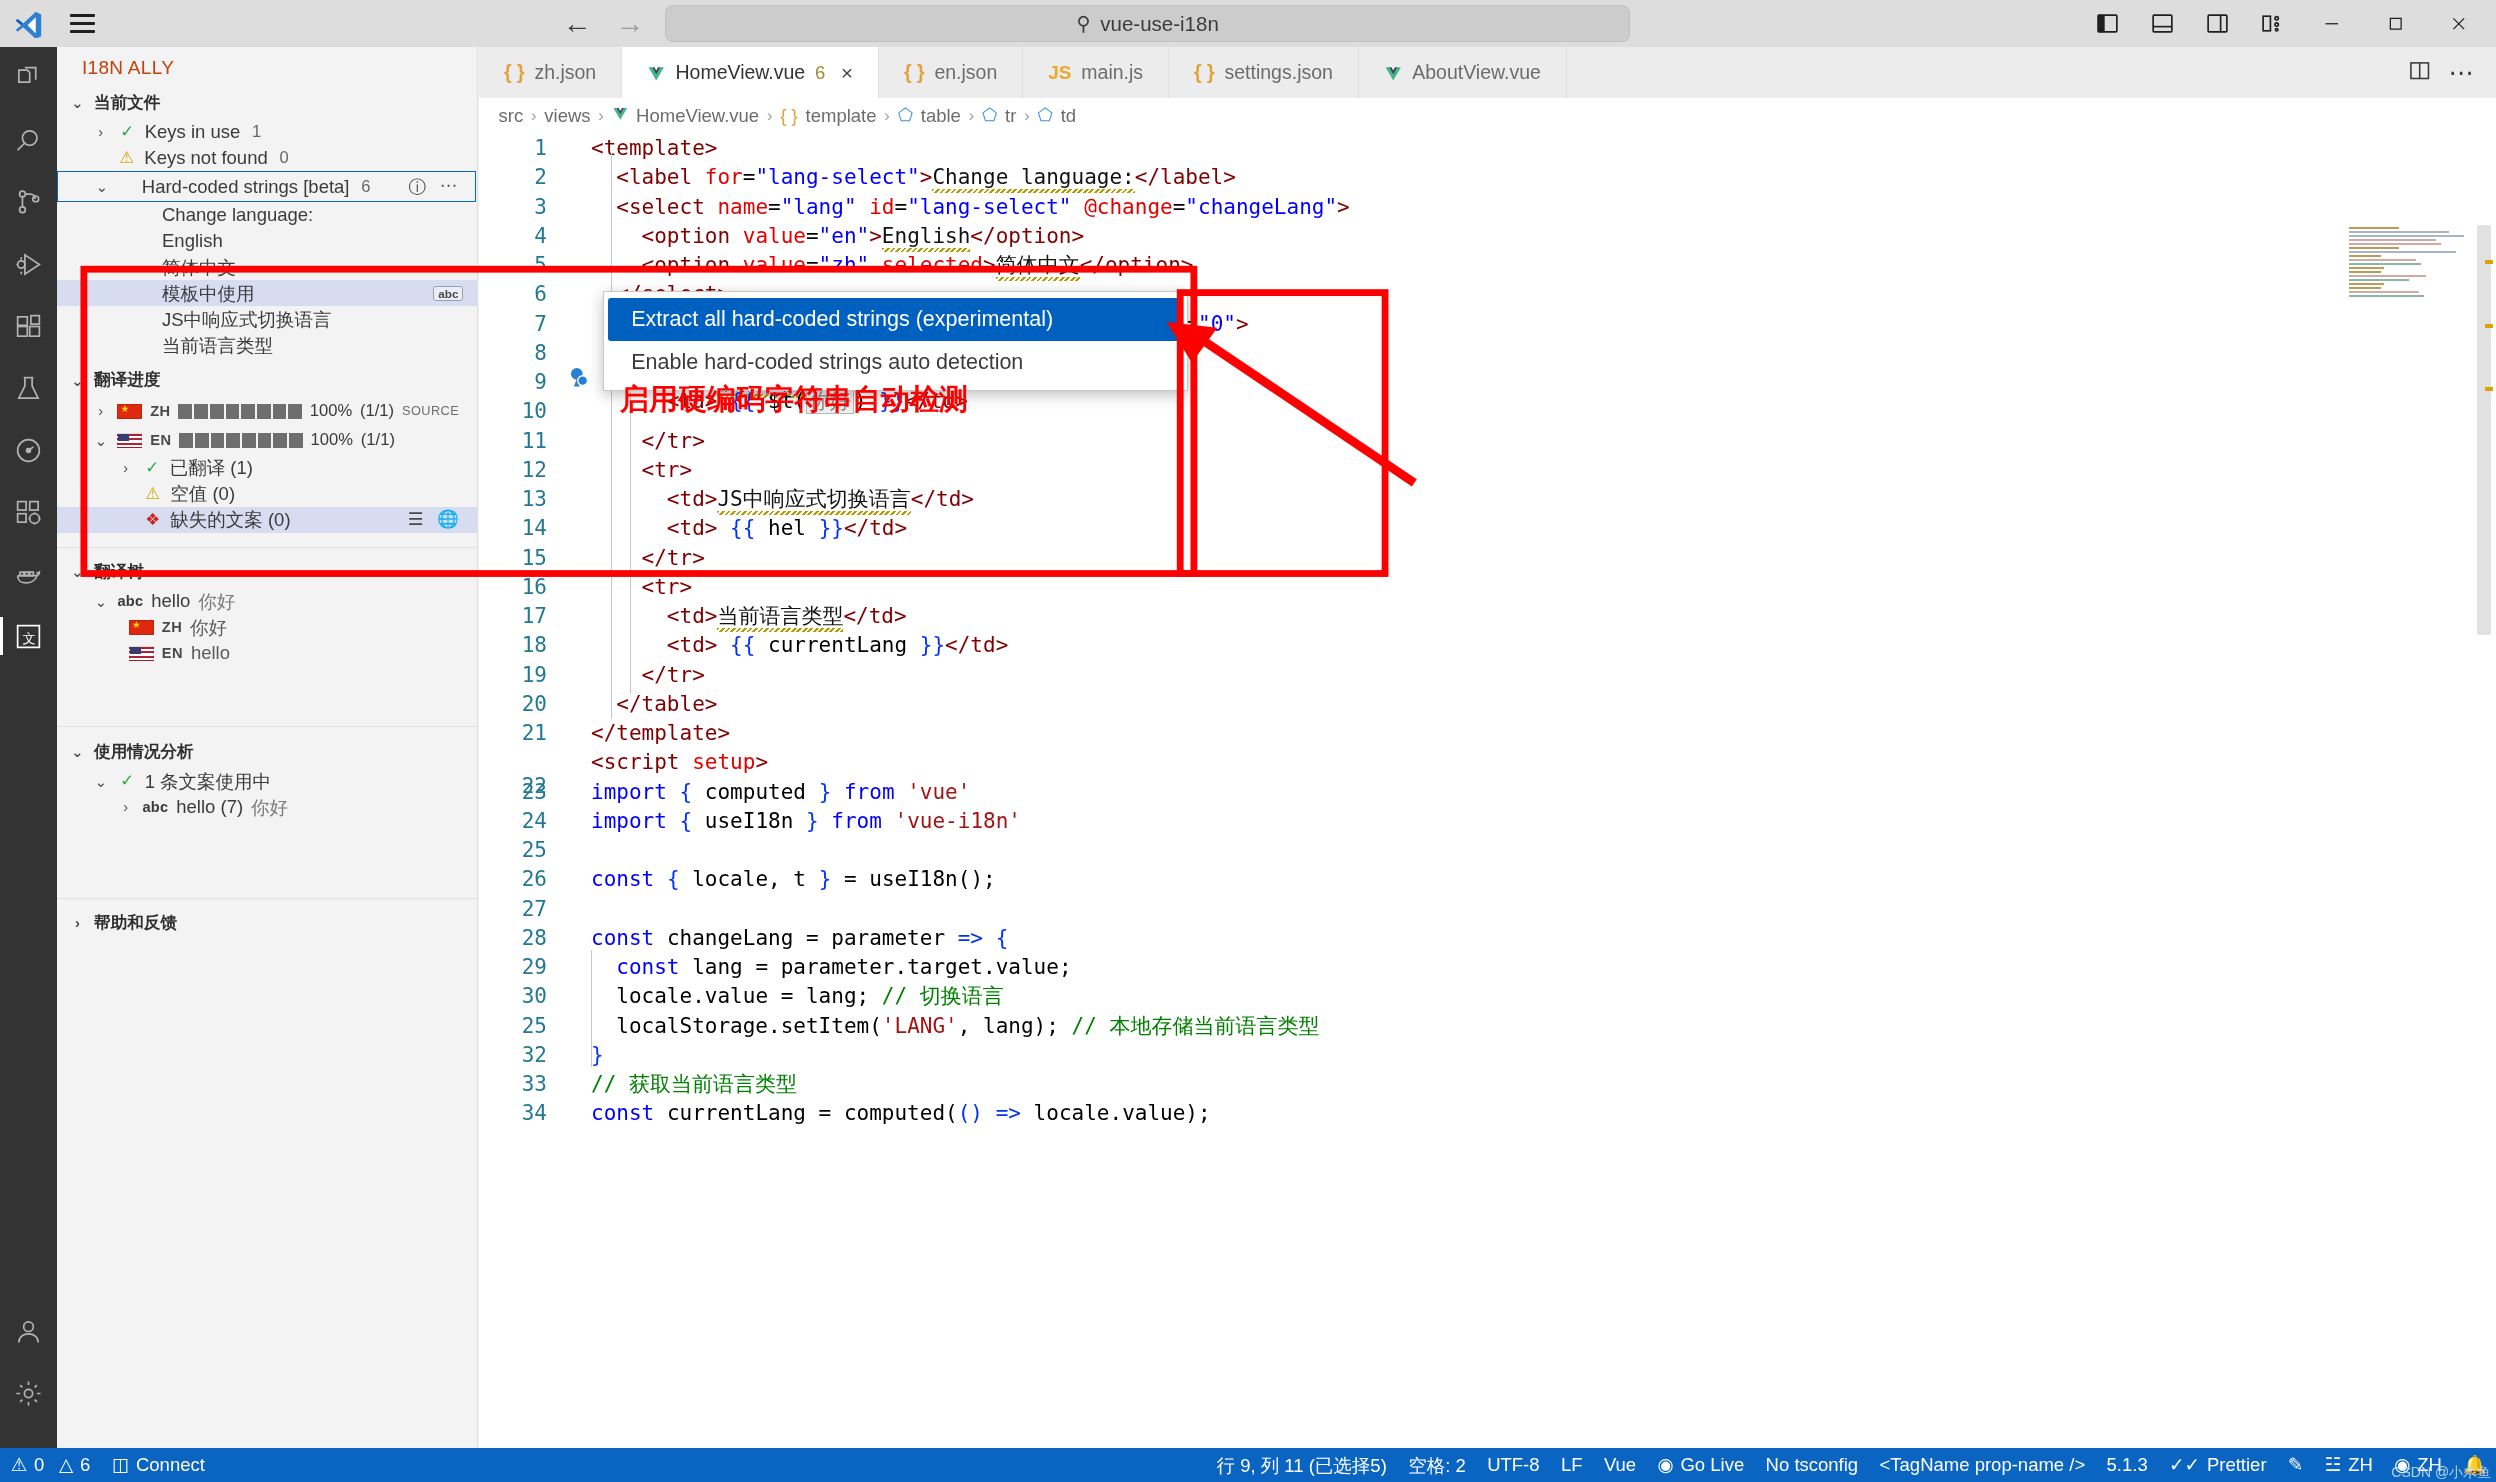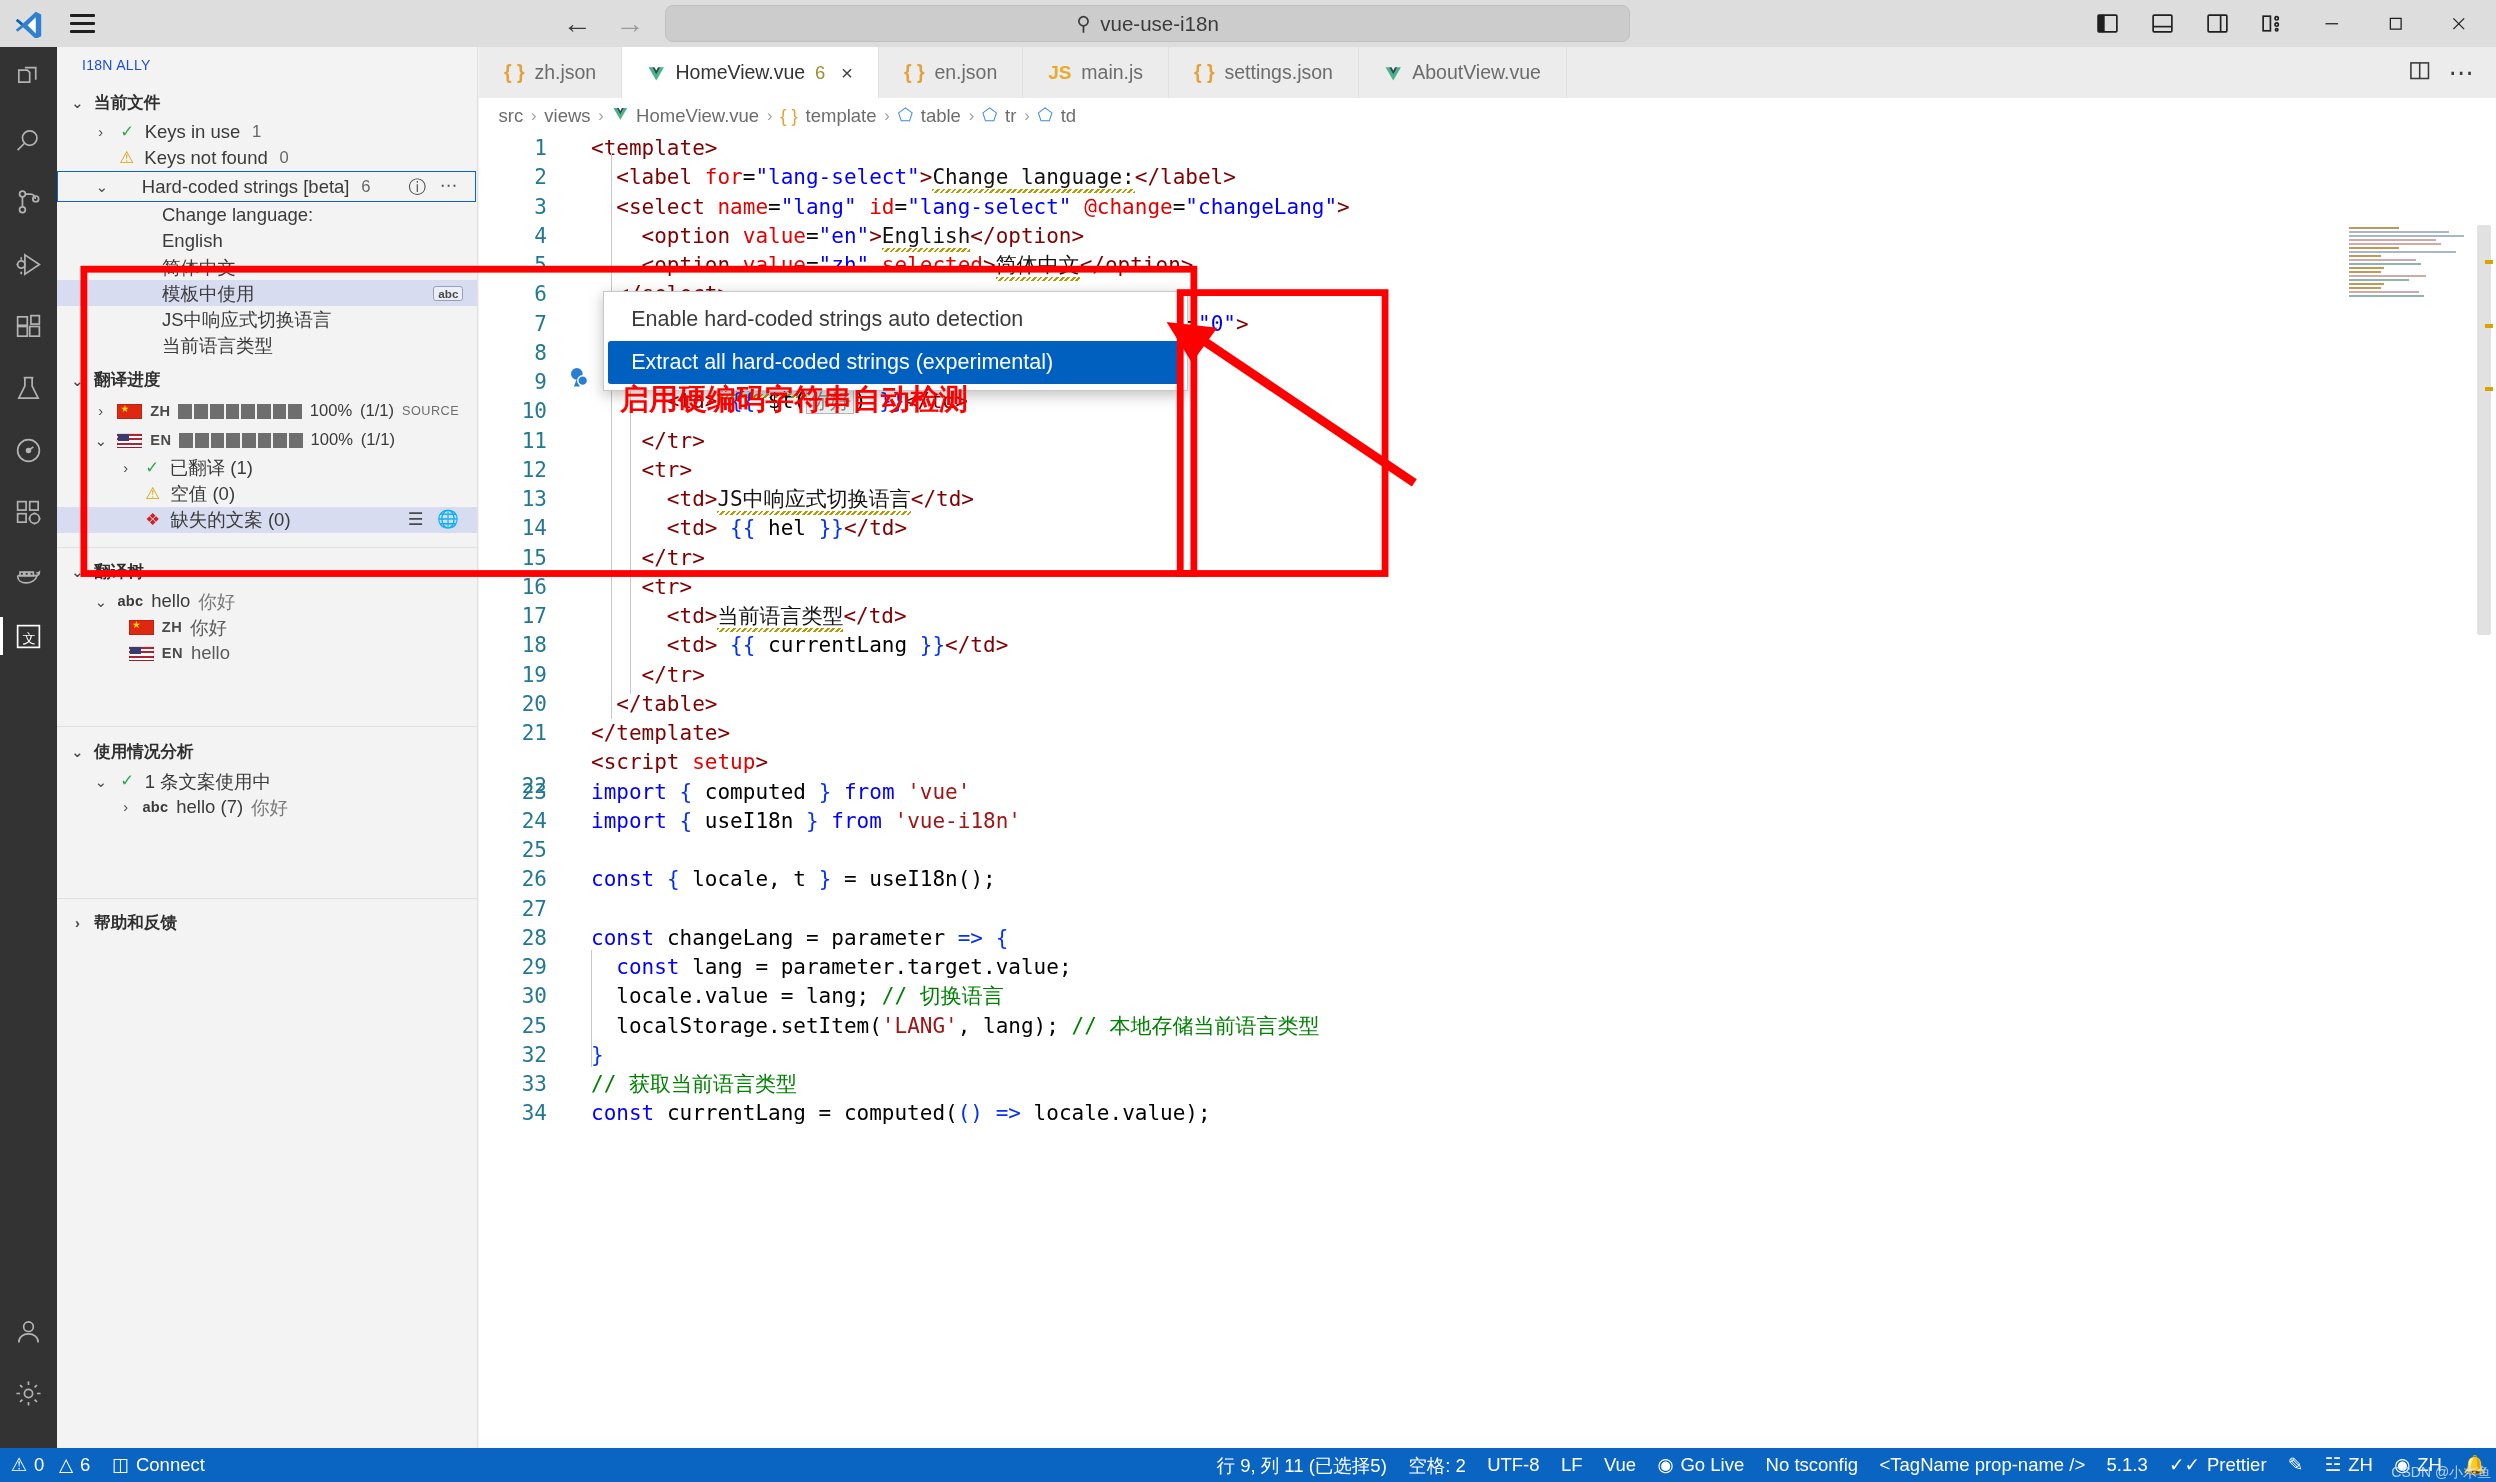--- a/index.html
+++ b/index.html
@@ -48,21 +48,21 @@
     content:""; position:absolute; left:0; top:11.7px; bottom:11.7px; width:2.9px; background:#ffffff;
   }
   .act-spacer { flex: 1; }
 
   
   .sidebar {
     position: absolute; top: 47px; left: 57px; width: 421px; height: 1401px;
     background: #f3f3f3; border-right: 1px solid #e0e0e0;
     font-size: 18.5px; color: #3b3b3b; overflow: hidden;
   }
-  .sb-title { height: 39px; padding: 9.8px 0 0 25px; font-size: 14px; color:#1d4ed8; letter-spacing: 0.3px;}
+  .sb-title { height: 39px; padding: 9.8px 0 0 25px; font-size: 19px; color:#c2410c; letter-spacing: 0.3px;}
   .sec-head {
     height: 33px; display:flex; align-items:center; gap:7.8px; padding-left: 11.7px;
     font-weight: bold; font-size: 16.6px; color: #2f2f2f; cursor: pointer;
   }
   .chev { width: 17.6px; text-align:center; font-size: 14.6px; color:#4a4a4a; display:inline-block;}
   .row {
     height: 26px; display:flex; align-items:center; gap: 7.8px; font-size: 18.5px;
     color:#3b3b3b; cursor: pointer; padding-left: 11.7px; white-space: nowrap;
   }
   .row.sel { background:#d7dcf0; }
@@ -659,22 +659,22 @@
         <div class="mm-line" style="width:60%; background:#7a9;"></div>
       </div>
       <div class="scrollbar-v"></div>
       <div class="mm-mark" style="top:127px;"></div>
       <div class="mm-mark" style="top:191px;"></div>
       <div class="mm-mark" style="top:254px;"></div>
     </div>
   </div>
 
   <div class="ctxmenu">
+    <div class="ctx-item hi">Extract all hard-coded strings (experimental)</div>
     <div class="ctx-item">Enable hard-coded strings auto detection</div>
-    <div class="ctx-item hi">Extract all hard-coded strings (experimental)</div>
   </div>
 
   <svg class="arrowlayer" viewBox="0 0 2560 1520">
 
     <rect x="86" y="276" width="1138" height="312" fill="none" stroke="#ff0000" stroke-width="7"></rect>
 
     <rect x="1210" y="300" width="210" height="288" fill="none" stroke="#ff0000" stroke-width="7"></rect>
 
     <path d="M1450 495 L1220 340" stroke="#ff0000" stroke-width="9" fill="none"></path>
     <path d="M1196 330 L1248 336 L1222 372 Z" fill="#ff0000"></path>

